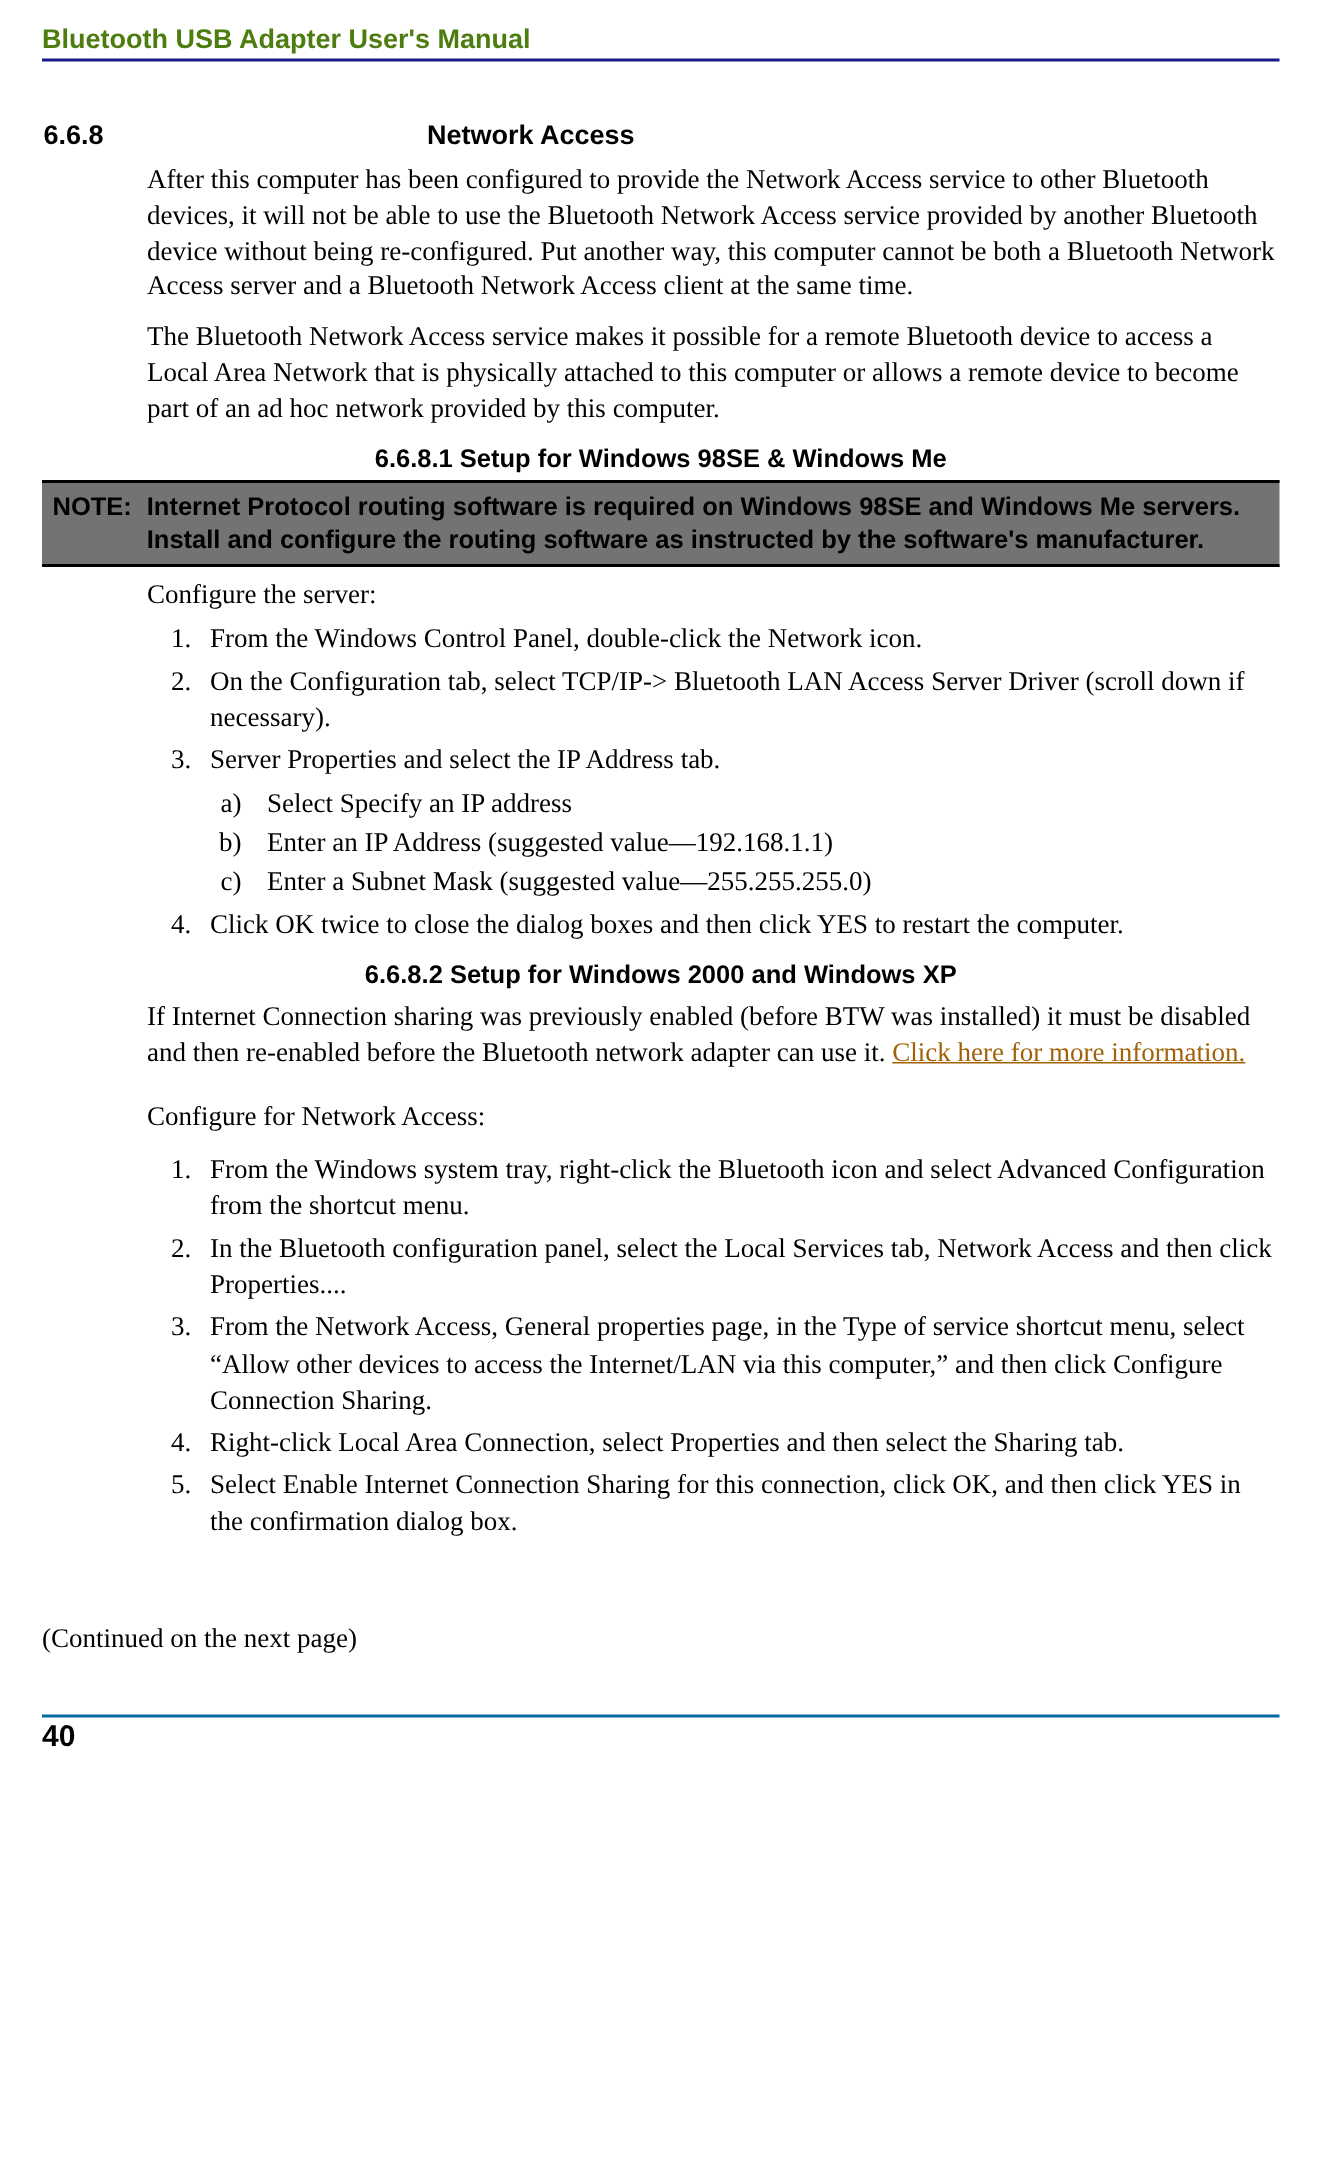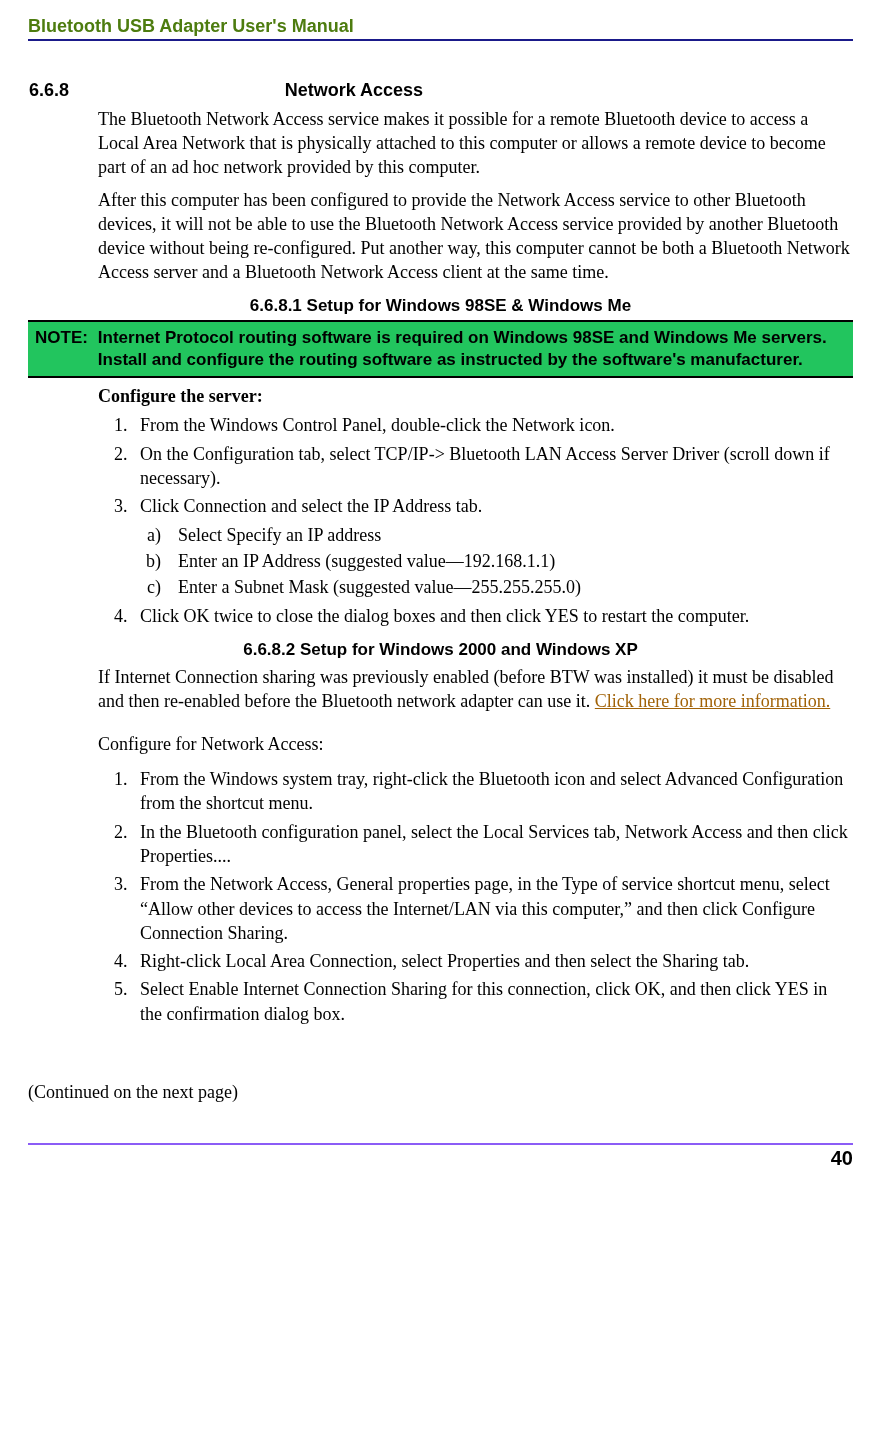--- a/index.html
+++ b/index.html
@@ -53,40 +53,40 @@
   .subheading {
     font-family: Arial, Helvetica, sans-serif;
     font-weight: bold;
     font-size: 17px;
     margin: 12px 0 4px 0;
     text-align: center;
   }
   .note-box {
     border-top: 2.5px solid #000;
     border-bottom: 2.5px solid #000;
-    background: #22c55e;
+    background: #737373;
     padding: 4px 14px 4px 6px;
     margin: 2px 0 8px 0;
   }
   .note-table {
     width: 100%;
     border-collapse: collapse;
     font-family: Arial, Helvetica, sans-serif;
     font-weight: bold;
     font-size: 17px;
     line-height: 1.3;
   }
   .note-label {
     vertical-align: top;
     white-space: nowrap;
     padding-right: 8px;
   }
   .bold-serif {
     font-family: "Times New Roman", Times, serif;
-    font-weight: bold;
+    font-weight: normal;
     font-size: 18px;
     margin: 4px 0 6px 0;
   }
   ol.num-list {
     font-size: 18px;
     line-height: 1.35;
     padding-left: 34px;
     margin: 4px 0 10px 0;
   }
   ol.num-list > li {
@@ -104,23 +104,23 @@
     margin-bottom: 2px;
   }
   .alpha-list > li::marker {
     content: counter(list-item, lower-alpha) ")  ";
   }
   a.link {
     color: #a16207;
     text-decoration: underline;
   }
   .footer-line {
-    border-top: 2px solid #8b5cf6;
+    border-top: 2px solid #0369a1;
     margin-top: 40px;
-    text-align: right;
+    text-align: left;
     padding-top: 2px;
   }
   .page-num {
     font-family: Arial, Helvetica, sans-serif;
     font-weight: bold;
     font-size: 20px;
   }
   .continued {
     font-size: 18px;
     margin-top: 56px;
@@ -138,22 +138,22 @@
   <table class="sec-table">
     <tbody>
         <tr>
       <td class="sec-num">6.6.8</td>
       <td class="sec-title">Network Access</td>
     </tr>
   </tbody>
     </table>
 
   <div class="indent-block">
+    <p class="body-para">After this computer has been configured to provide the Network Access service to other Bluetooth devices, it will not be able to use the Bluetooth Network Access service provided by another Bluetooth device without being re-configured. Put another way, this computer cannot be both a Bluetooth Network Access server and a Bluetooth Network Access client at the same time.</p>
     <p class="body-para">The Bluetooth Network Access service makes it possible for a remote Bluetooth device to access a Local Area Network that is physically attached to this computer or allows a remote device to become part of an ad hoc network provided by this computer.</p>
-    <p class="body-para">After this computer has been configured to provide the Network Access service to other Bluetooth devices, it will not be able to use the Bluetooth Network Access service provided by another Bluetooth device without being re-configured. Put another way, this computer cannot be both a Bluetooth Network Access server and a Bluetooth Network Access client at the same time.</p>
   </div>
 
   <div class="subheading">6.6.8.1  Setup for Windows 98SE &amp; Windows Me</div>
 
   <div class="note-box">
     <table class="note-table">
       <tbody>
           <tr>
         <td class="note-label">NOTE:</td>
         <td>
@@ -164,21 +164,21 @@
     </tbody>
       </table>
   </div>
 
   <div class="indent-block">
     <div class="bold-serif">Configure the server:</div>
     <ol class="num-list">
       <li>From the Windows Control Panel, double-click the Network icon.</li>
       <li>On the Configuration tab, select TCP/IP-&gt; Bluetooth LAN Access Server Driver (scroll down if necessary).</li>
       <li>
-        <span>Click Connection and select the IP Address tab.</span>
+        <span>Server Properties and select the IP Address tab.</span>
         <ol class="alpha-list">
           <li>Select Specify an IP address</li>
           <li>Enter an IP Address (suggested value—192.168.1.1)</li>
           <li>Enter a Subnet Mask (suggested value—255.255.255.0)</li>
         </ol>
       </li>
       <li>Click OK twice to close the dialog boxes and then click YES to restart the computer.</li>
     </ol>
   </div>
 

